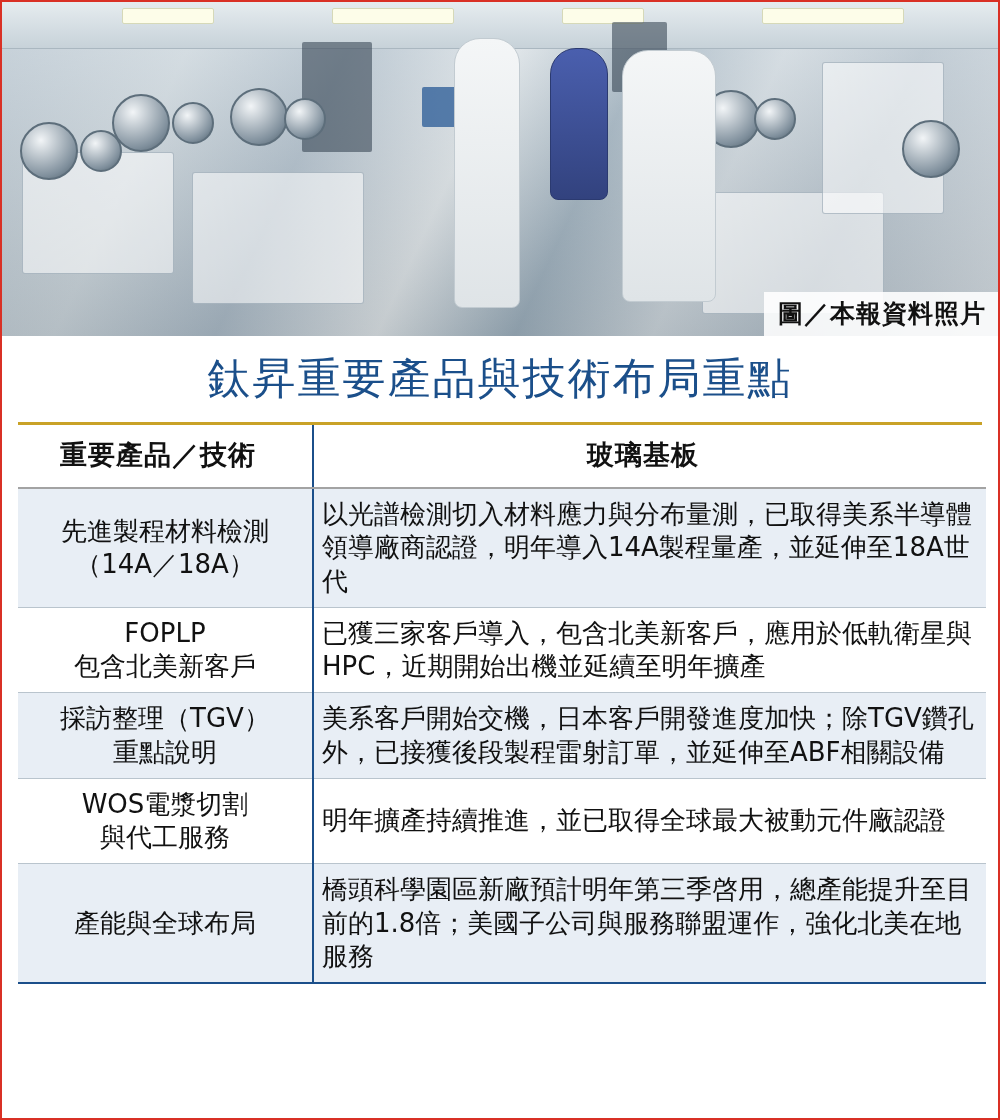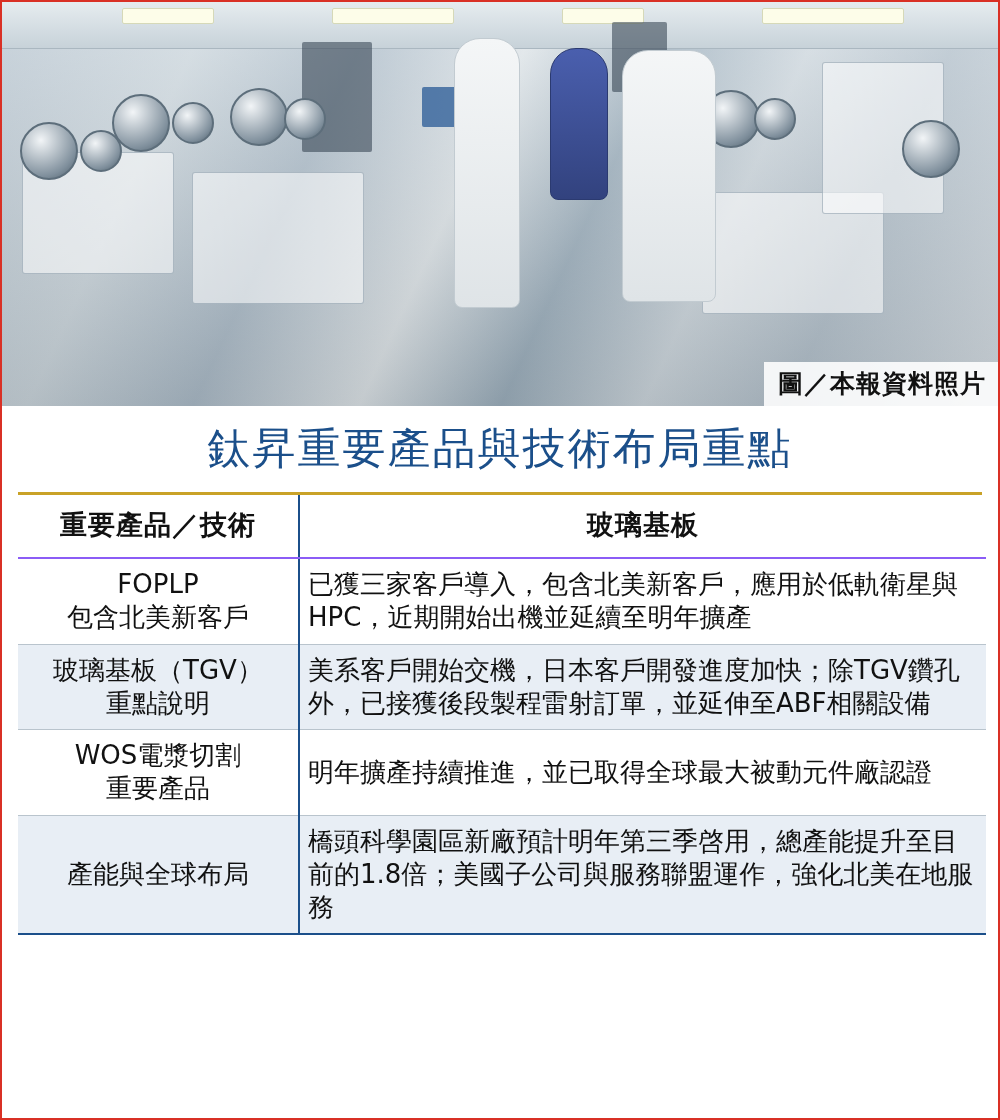--- a/index.html
+++ b/index.html
@@ -16,21 +16,21 @@
     height: 1120px;
     background: #ffffff;
     box-sizing: border-box;
     border: 2px solid #d93025;
     overflow: hidden;
   }
   
   .photo {
     position: relative;
     width: 996px;
-    height: 404px;
+    height: 334px;
     overflow: hidden;
     background: #9fb4c4;
   }
   .photo-bg {
     position: absolute;
     inset: 0;
     background:
       linear-gradient(to bottom, rgba(255,255,255,0.25), rgba(0,0,0,0.12)),
       linear-gradient(115deg, #b9c7d2 0%, #cdd8df 18%, #aebecb 32%, #dfe6ea 46%,
                       #9fb2c0 58%, #cfd9e0 70%, #b5c3ce 82%, #d8e0e6 100%);
@@ -117,22 +117,22 @@
     margin: 0 16px;
     border-collapse: collapse;
     table-layout: fixed;
     font-family: "DejaVu Sans", "Liberation Sans", sans-serif;
   }
   table.info th {
     font-size: 27px;
     font-weight: 700;
     color: #111;
     text-align: center;
-    padding: 12px 6px 14px 6px;
-    border-bottom: 2px solid #8b5cf6;
+    padding: 12px 20px 14px 6px;
+    border-bottom: 2px solid #a3a3a3;
     letter-spacing: 1px;
   }
   table.info th.col-a { width: 268px; border-right: 2px solid #1b4f8a; }
   table.info td {
     font-size: 26px;
     color: #111;
     padding: 9px 8px;
     border-bottom: 1px solid #b9c4cd;
     line-height: 1.28;
     vertical-align: middle;
@@ -199,38 +199,45 @@
   <div class="title-rule"></div>
 
   <table class="info">
     <thead>
       <tr>
         <th class="col-a">重要產品／技術</th>
         <th>玻璃基板</th>
       </tr>
     </thead>
     <tbody>
+      <tr class="alt">
+        <td class="col-a">
+          <div>先進製程材料檢測</div>
+          <div>（14A／18A）</div>
+        </td>
+        <td>以光譜檢測切入材料應力與分布量測，已取得美系半導體領導廠商認證，明年導入14A製程量產，並延伸至18A世代</td>
+      </tr>
       <tr>
         <td class="col-a">
           <div>FOPLP</div>
           <div>包含北美新客戶</div>
         </td>
         <td>已獲三家客戶導入，包含北美新客戶，應用於低軌衛星與HPC，近期開始出機並延續至明年擴產</td>
       </tr>
       <tr class="alt">
         <td class="col-a">
-          <div>玻璃基板（TGV）</div>
+          <div>採訪整理（TGV）</div>
           <div>重點說明</div>
         </td>
         <td>美系客戶開始交機，日本客戶開發進度加快；除TGV鑽孔外，已接獲後段製程雷射訂單，並延伸至ABF相關設備</td>
       </tr>
       <tr>
         <td class="col-a">
           <div>WOS電漿切割</div>
-          <div>重要產品</div>
+          <div>與代工服務</div>
         </td>
         <td>明年擴產持續推進，並已取得全球最大被動元件廠認證</td>
       </tr>
       <tr class="alt">
         <td class="col-a">
           <div>產能與全球布局</div>
         </td>
         <td>橋頭科學園區新廠預計明年第三季啓用，總產能提升至目前的1.8倍；美國子公司與服務聯盟運作，強化北美在地服務</td>
       </tr>
     </tbody>

